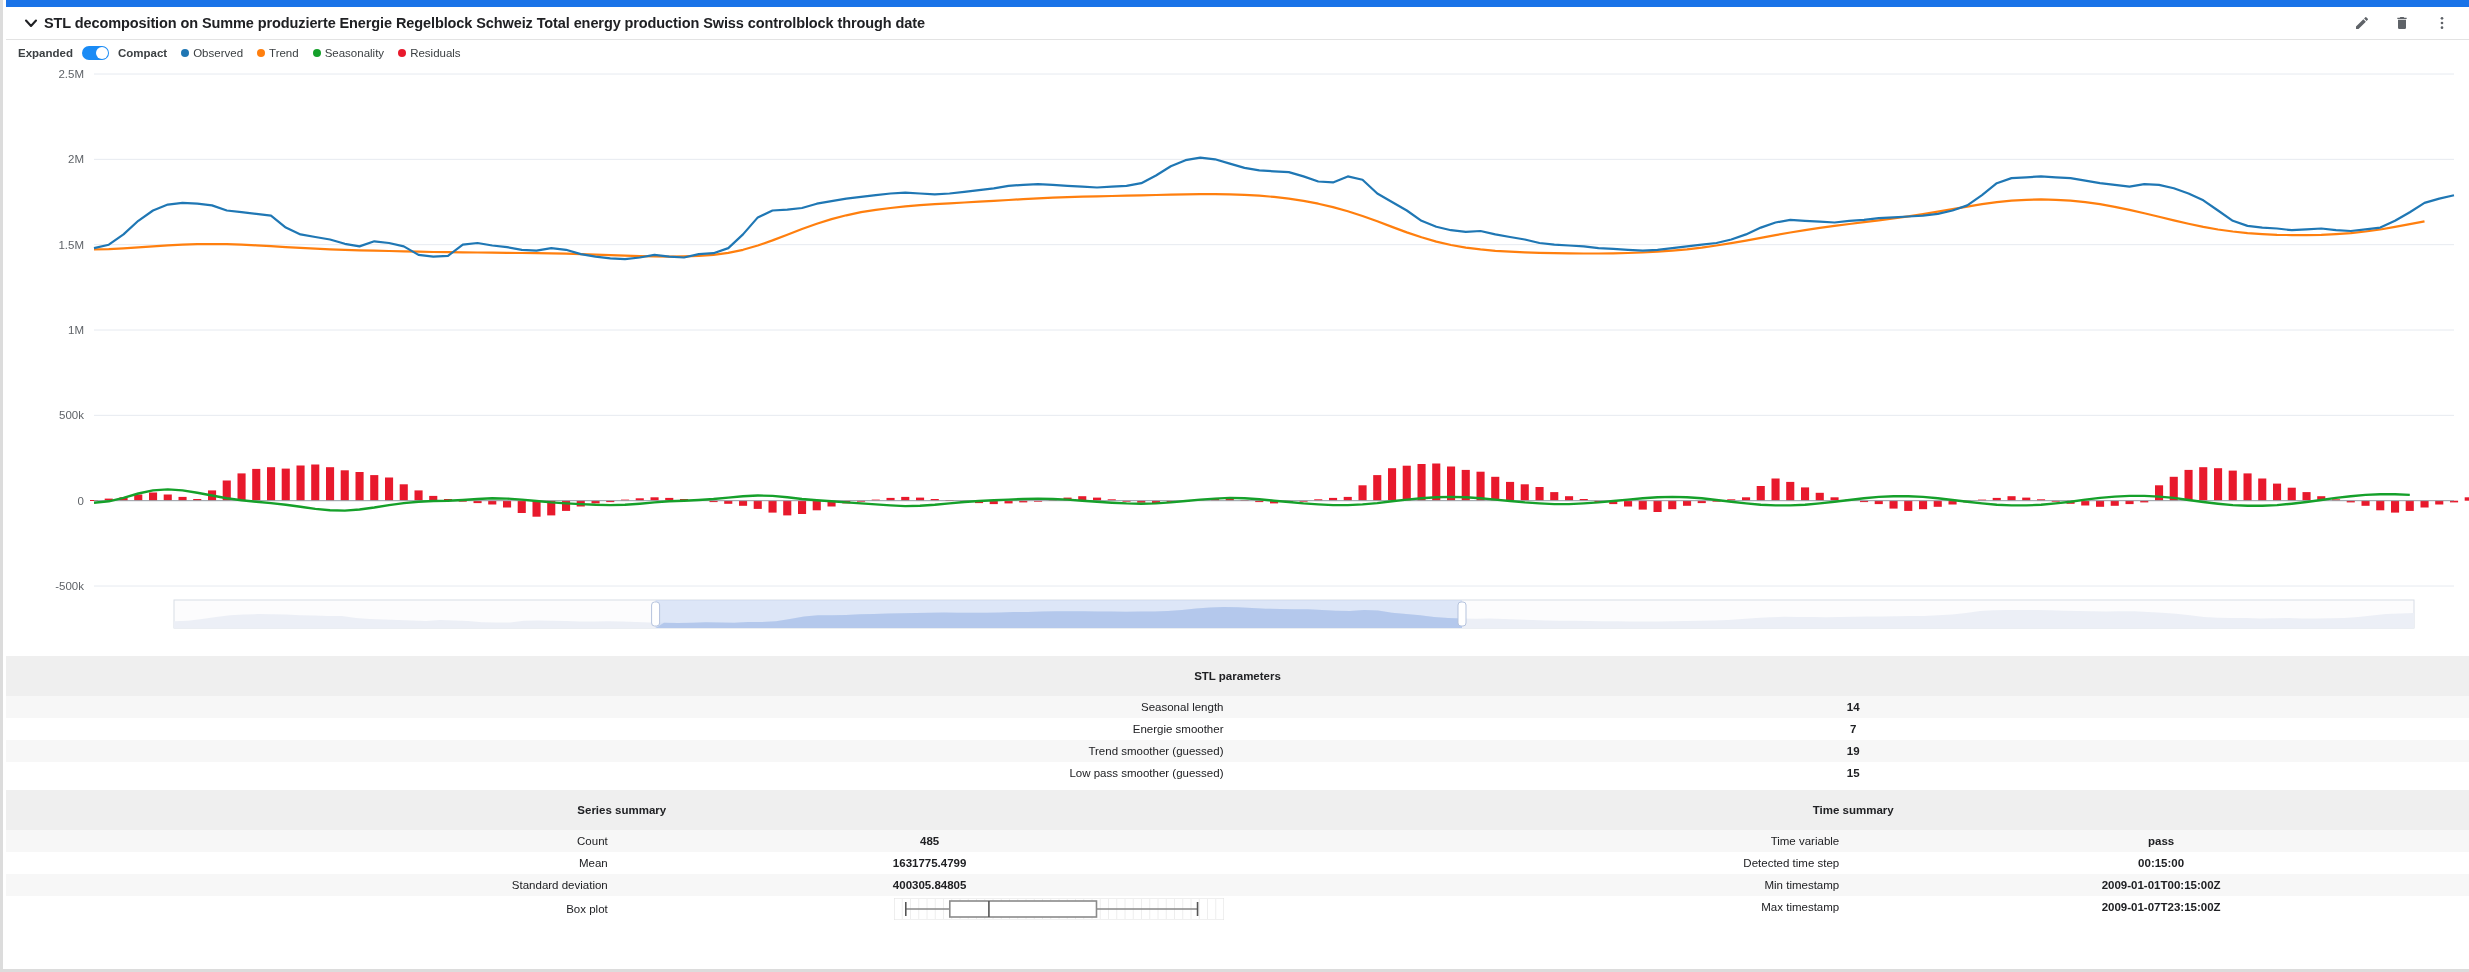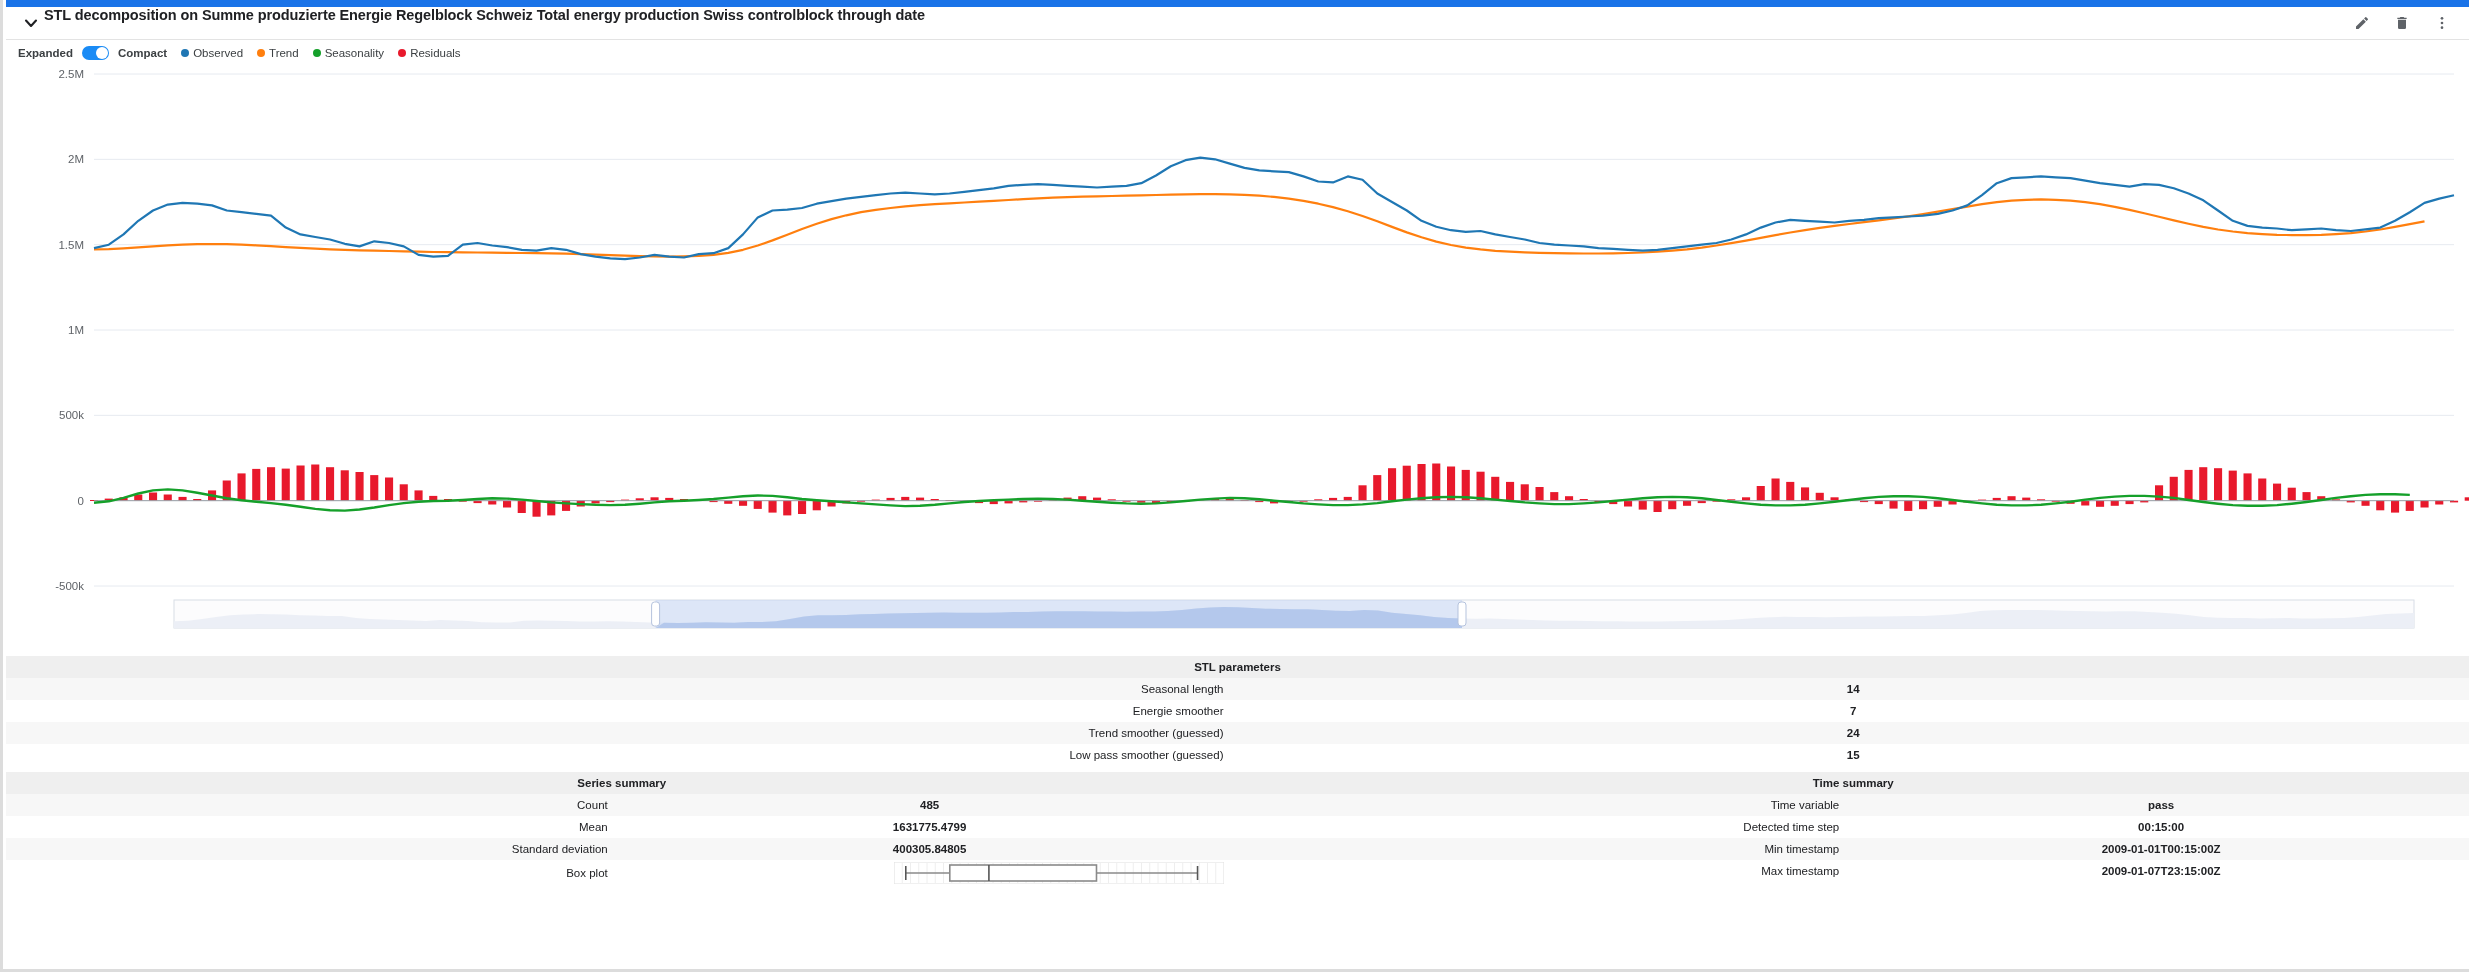--- a/index.html
+++ b/index.html
@@ -15,21 +15,21 @@
     background: #ffffff;
     border-left: 3px solid #dcdcdc;
   }
   .topbar {
     position: absolute; left: 3px; top: 0; right: 0; height: 7px;
     background: #1a73e8;
   }
   
   .header {
     position: absolute; left: 3px; top: 7px; right: 0; height: 33px;
-    display: flex; 
+    display: flex; align-items: center;
     border-bottom: 1px solid #e3e3e3;
     background: #fff;
   }
   .collapse-caret {
     width: 26px; display: flex; align-items: center; justify-content: center;
     margin-left: 12px; cursor: pointer;
   }
   .collapse-caret svg { display:block; }
   .header-title {
     font-size: 14.5px; font-weight: bold; color: #202124;
@@ -70,21 +70,21 @@
 
   
   .tables {
     position: absolute; left: 3px; top: 656px; right: 0; bottom: 0;
     background: #fff;
   }
   .tbl { width: 100%; border-collapse: collapse; table-layout: fixed; }
   .tbl .thead-row th {
     background: #efefef; text-align: center;
     font-size: 11.5px; font-weight: bold; color: #202124;
-    padding: 5px 8px; border: none; margin-top: 25px;
+    padding: 14px 8px; border: none; margin-top: 25px;
   }
   .tbl td {
     font-size: 11.5px; color: #202124; padding: 5px 14px; border: none;
     height: 17px; vertical-align: middle;
   }
   .tbl tr.odd td { background: #f7f7f7; }
   .tbl tr.even td { background: #ffffff; }
   .tbl td.k { text-align: right; }
   .tbl td.v { text-align: center; font-weight: bold; }
   .params-block { margin-bottom: 6px; }
@@ -375,21 +375,21 @@
             <tr class="odd">
               <td class="k">Seasonal length</td>
               <td class="v">14</td>
             </tr>
             <tr class="even">
               <td class="k">Energie smoother</td>
               <td class="v">7</td>
             </tr>
             <tr class="odd">
               <td class="k">Trend smoother (guessed)</td>
-              <td class="v">24</td>
+              <td class="v">19</td>
             </tr>
             <tr class="even">
               <td class="k">Low pass smoother (guessed)</td>
               <td class="v">15</td>
             </tr>
           </tbody>
       </table>
     </div>
 
     <div class="summaries">

